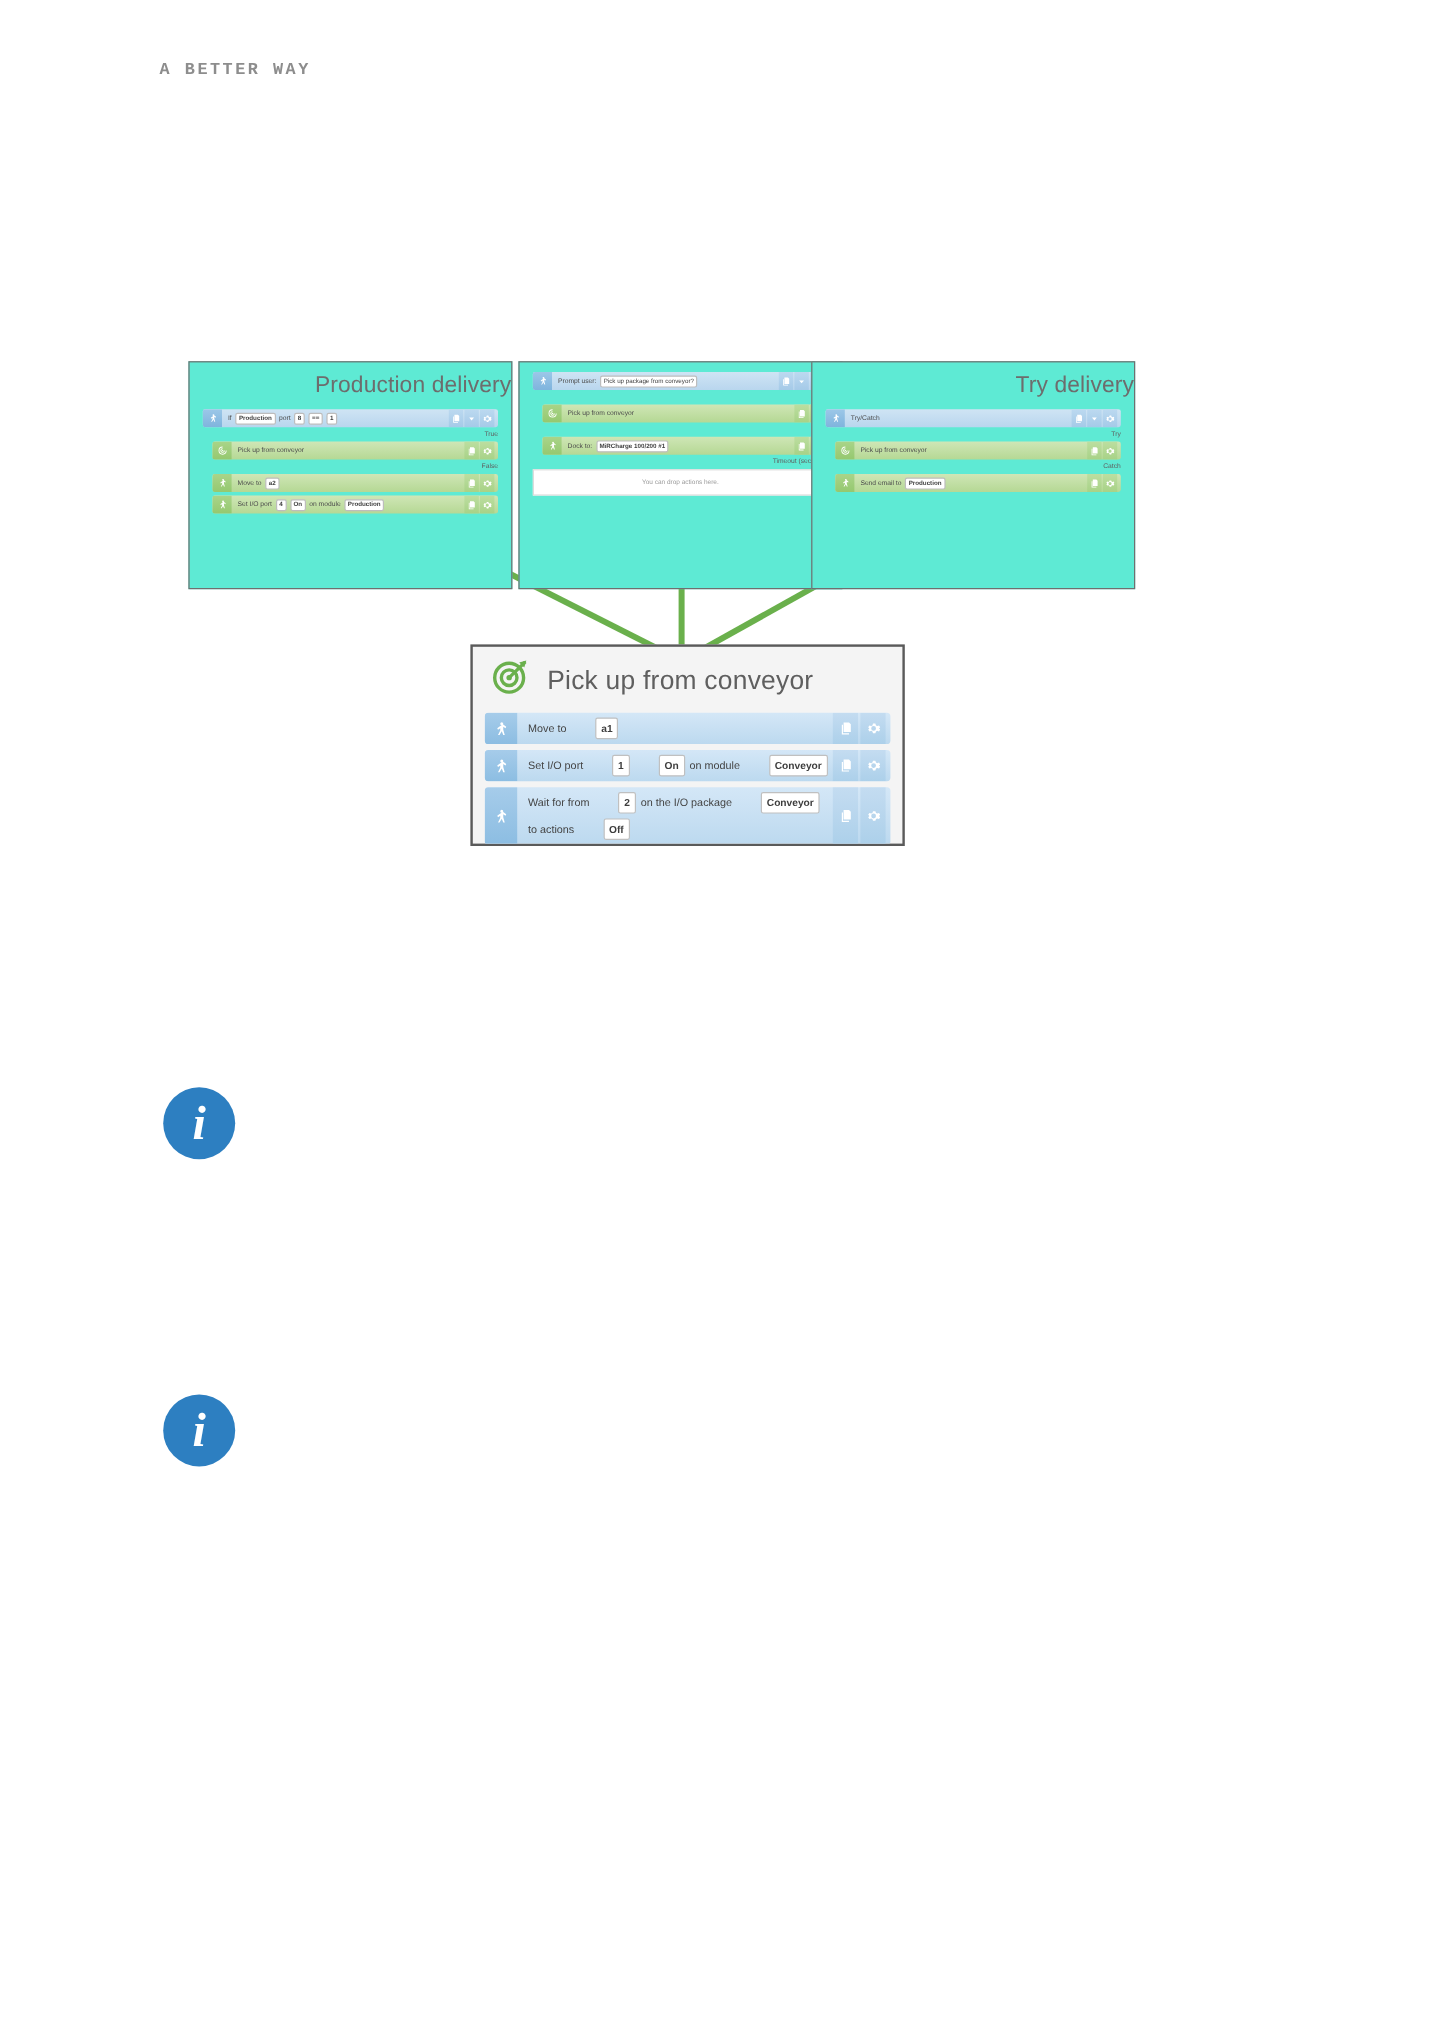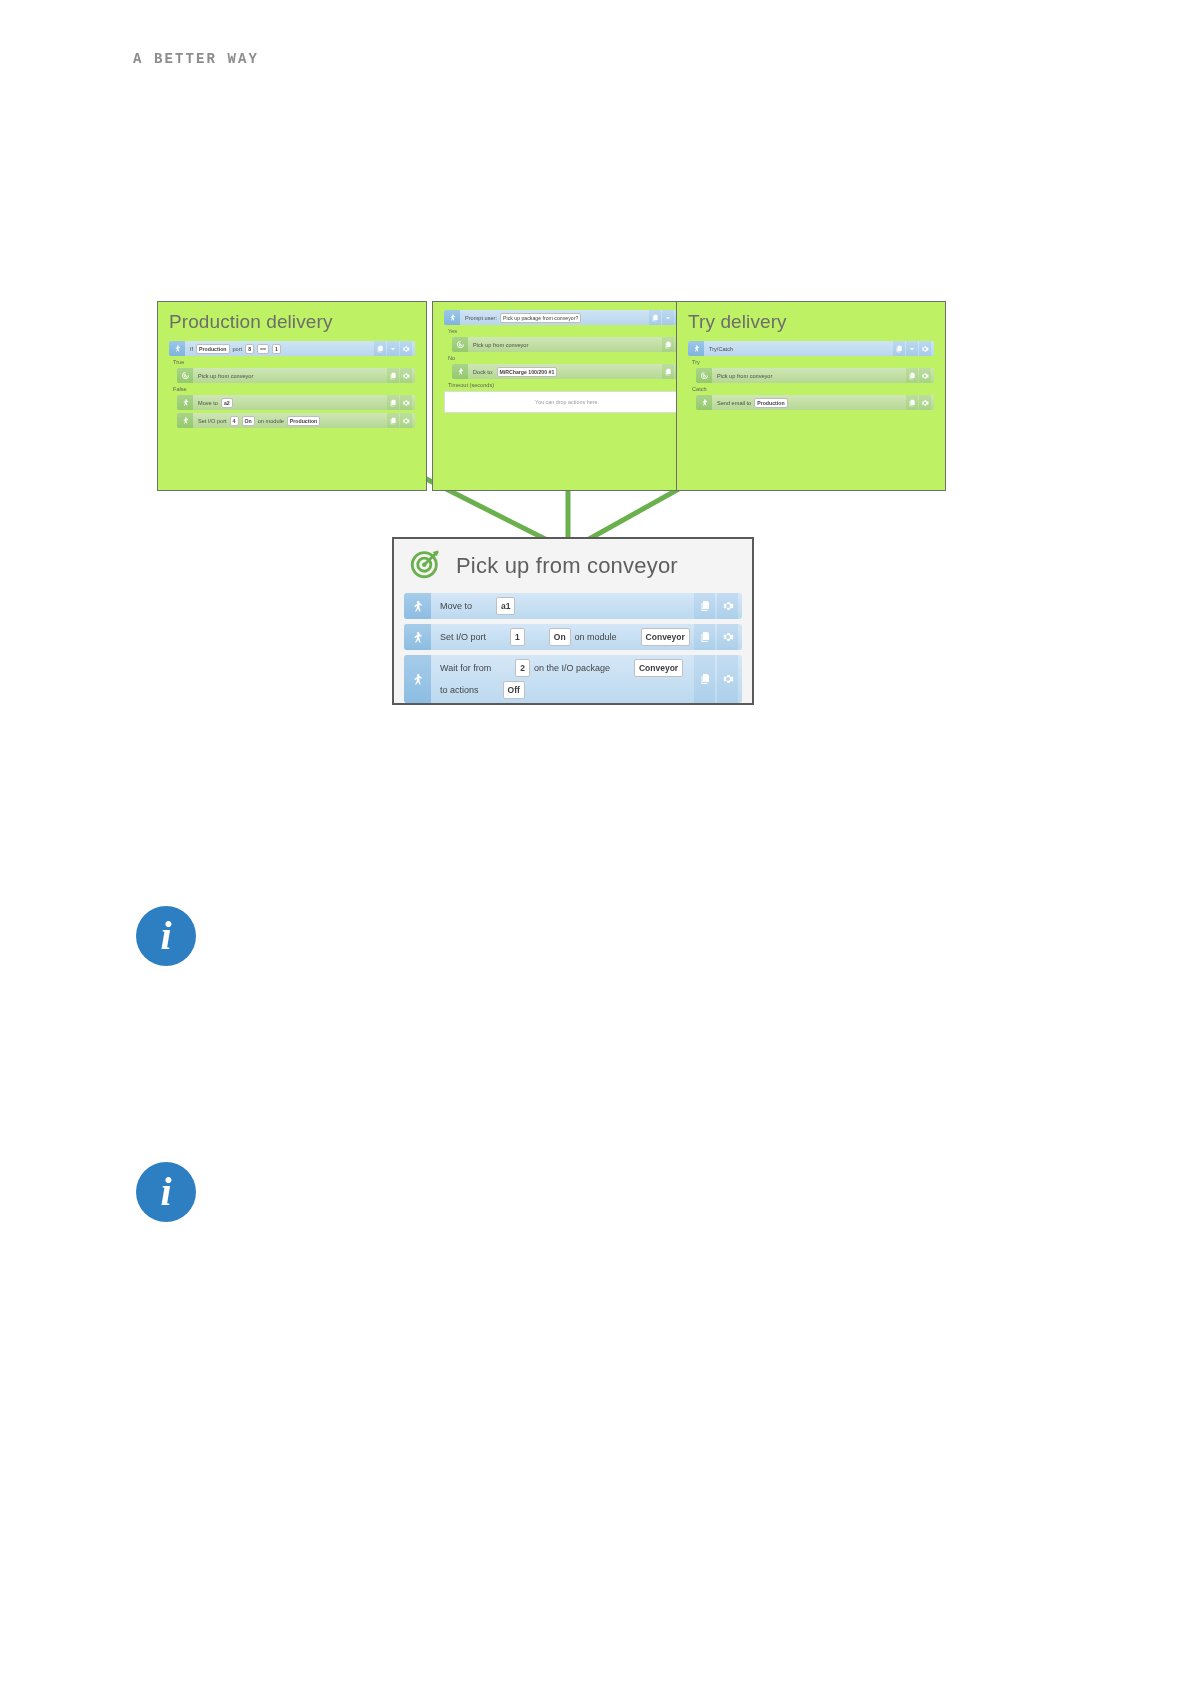--- a/index.html
+++ b/index.html
@@ -82,24 +82,25 @@
   }
   .arrow-svg {
     position: absolute;
     left: 0; top: 0;
     width: 1191px; height: 1684px;
   }
 
   
   .panel {
     position: absolute;
-    background: #bef264;
+    background: #5eead4;
     border: 1px solid #6f6f6f;
     box-sizing: border-box;
     overflow: hidden;
+    text-align: right;
   }
   #panel-production { left: 157px; top: 301px; width: 270px; height: 190px; }
   #panel-request    { left: 432px; top: 301px; width: 270px; height: 190px; }
   #panel-try        { left: 676px; top: 301px; width: 270px; height: 190px; }
 
   .panel-title {
     font-size: 19px;
     color: #6d6d6d;
     font-weight: normal;
     padding: 9px 0 0 11px;

